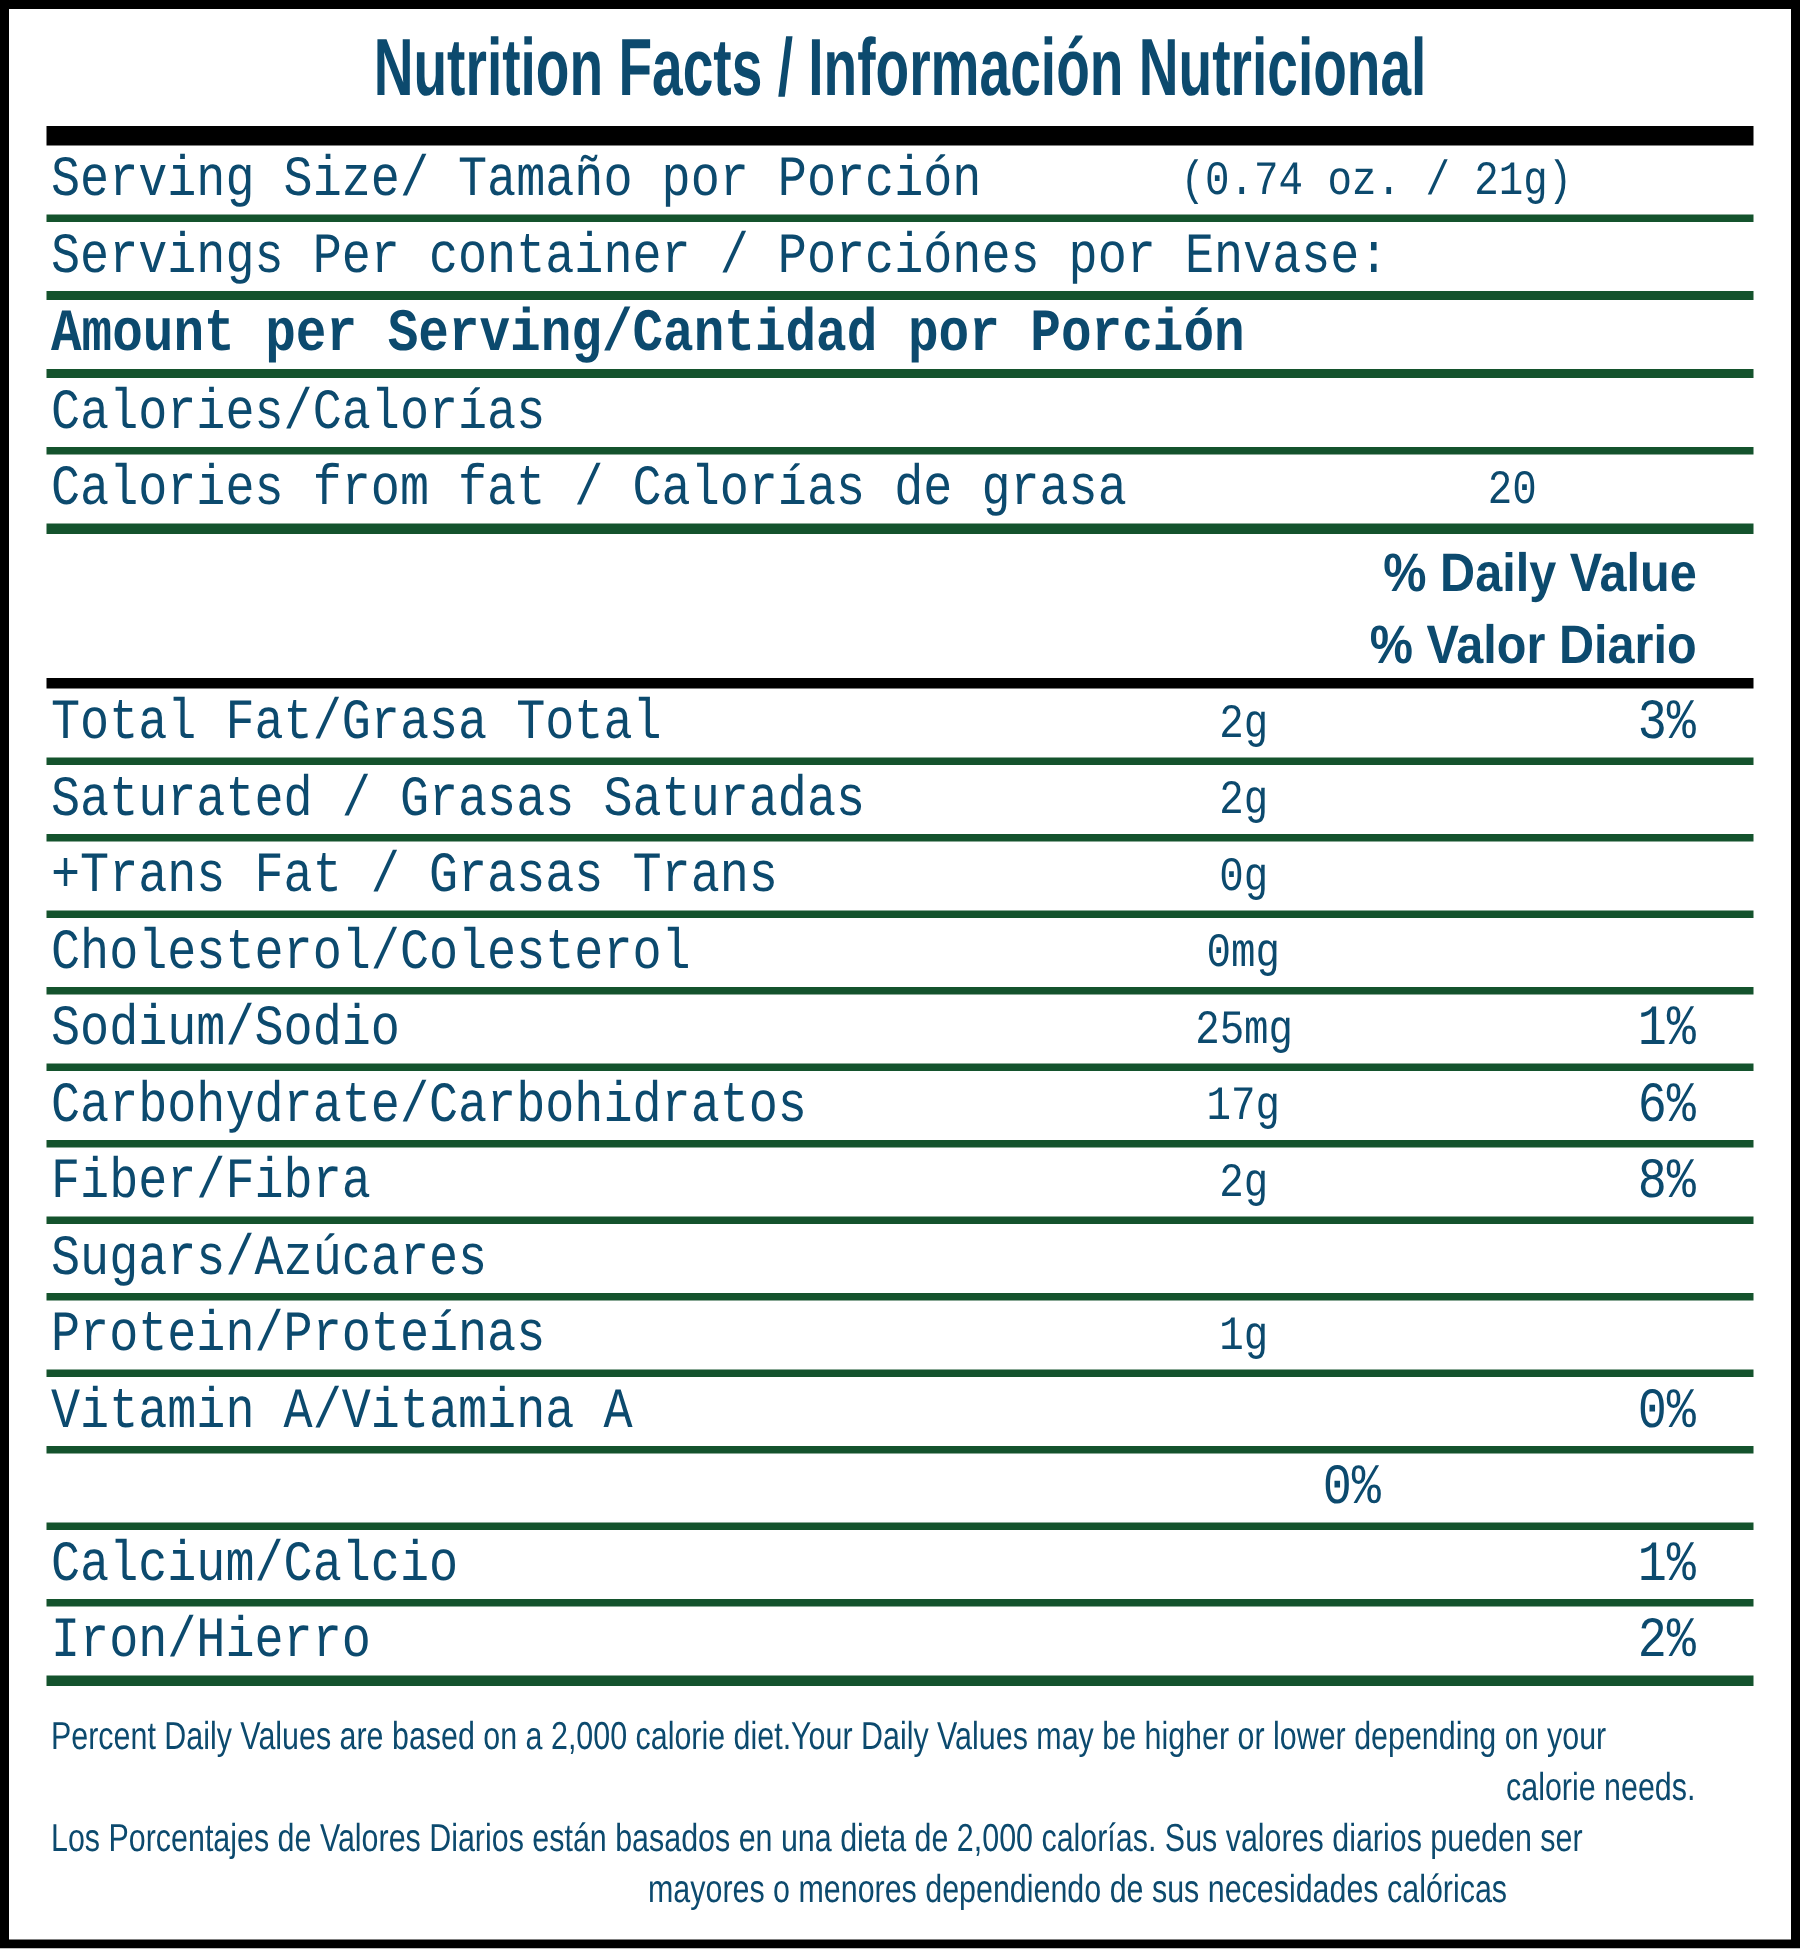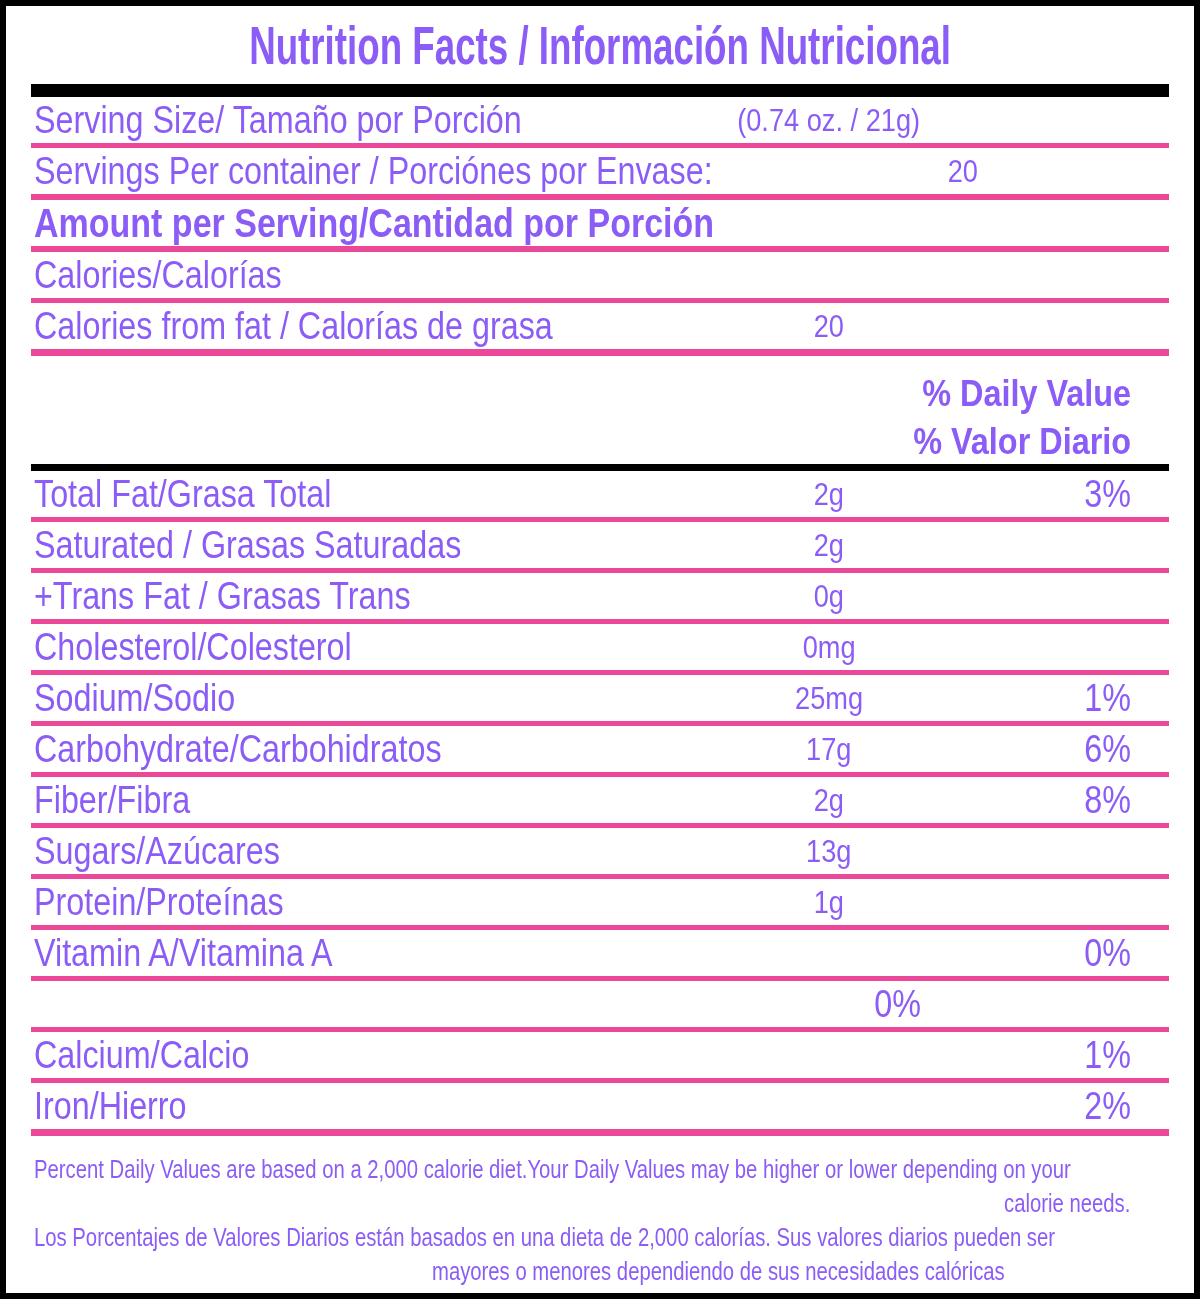--- a/index.html
+++ b/index.html
@@ -3,21 +3,21 @@
 <meta charset="utf-8">
 <style>
   html, body { margin: 0; padding: 0; background: #ffffff; }
   .sheet {
     position: relative;
     width: 1200px;
     height: 1299px;
     box-sizing: border-box;
     border: 6px solid #000;
     background: #fff;
-    color: #8b5cf6;
+    color: #0c4a6e;
     font-family: "Liberation Sans", sans-serif;
     overflow: hidden;
   }
   .title-wrap {
     height: 78px;
     display: flex;
     align-items: center;
     justify-content: center;
   }
   .title {
@@ -28,38 +28,39 @@
     transform-origin: 50% 50%;
   }
   .inner { margin: 0 25px; }
   .bar { height: 13px; background: #000; }
 
   .row {
     display: grid;
     grid-template-columns: 1fr 260px 210px;
     align-items: center;
     height: 46px;
-    border-bottom: 5px solid #ec4899;
+    border-bottom: 5px solid #14532d;
+    font-family: Liberation Mono, monospace;
   }
   .row.b6 { border-bottom-width: 6px; }
   .row.b7 { border-bottom-width: 7px; }
 
   .cell-label  { padding-left: 3px;  font-size: 38px; }
   .cell-amount { text-align: center; font-size: 32px; }
   .cell-dv     { text-align: right;  font-size: 38px; padding-right: 38px; }
 
   .section-row .cell-label { font-size: 40px; font-weight: bold; }
 
   .sq   { display: inline-block; white-space: nowrap; transform: scaleX(0.85); }
   .sq-l { transform-origin: 0 50%; }
   .sq-c { transform-origin: 50% 50%; }
   .sq-r { transform-origin: 100% 50%; }
 
   .dv-head {
-    padding-top: 16px;
+    padding-top: 4px;
     border-bottom: 7px solid #000;
     text-align: right;
   }
   .dv-head .dv-line {
     font-size: 36px;
     font-weight: bold;
     line-height: 44px;
     padding-right: 38px;
   }
   .dv-head .dv-line .sq { transform: scaleX(0.9); }
@@ -212,23 +213,20 @@
       <span class="sq sq-c">2g</span>
     </div>
     <div class="cell-dv">
       <span class="sq sq-r">8%</span>
     </div>
   </div>
         <div class="row">
     <div class="cell-label">
       <span class="sq sq-l">Sugars/Azúcares</span>
     </div>
-    <div class="cell-amount">
-      <span class="sq sq-c">13g</span>
-    </div>
     <div class="cell-dv">
       <span class="sq sq-r"></span>
     </div>
   </div>
         <div class="row">
     <div class="cell-label">
       <span class="sq sq-l">Protein/Proteínas</span>
     </div>
     <div class="cell-amount">
       <span class="sq sq-c">1g</span>

